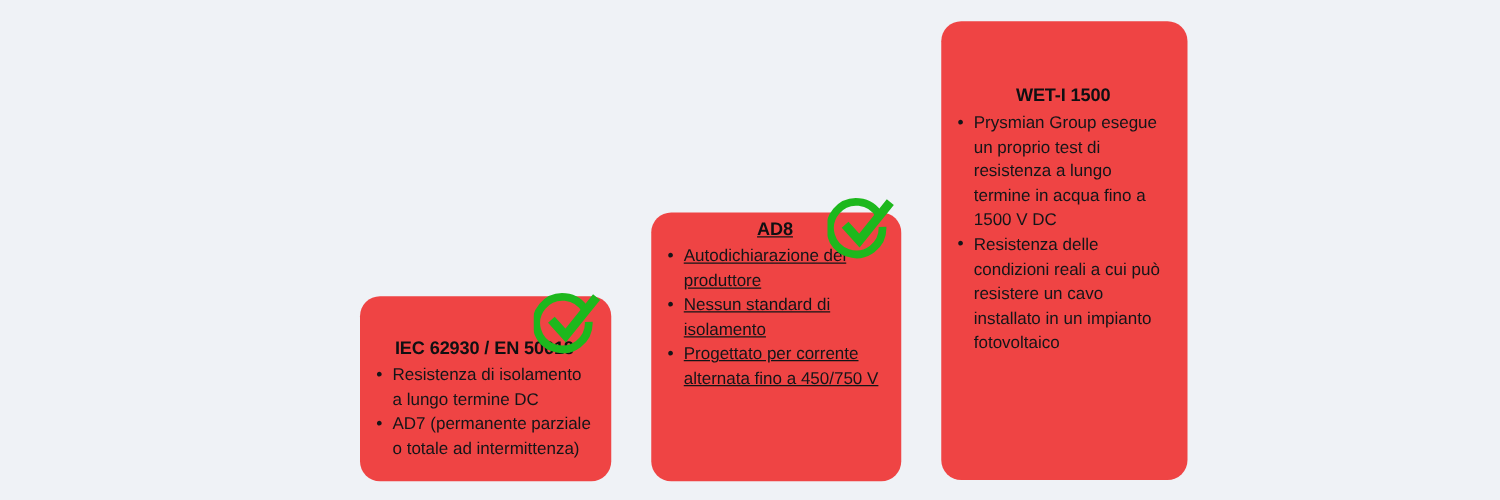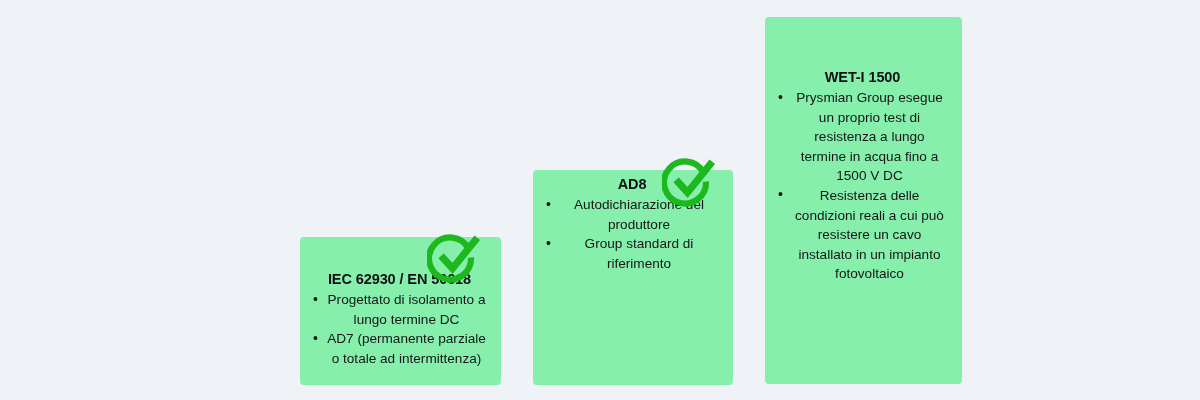--- a/index.html
+++ b/index.html
@@ -16,25 +16,24 @@
 
   #stage {
     position: relative;
     width: 1200px;
     height: 400px;
     background: #eff2f6;
   }
 
   .card {
     position: absolute;
-    background: #86efac;
-    border-radius: 4px;
+    background: #ef4444;
+    border-radius: 16px;
     box-sizing: border-box;
     color: #131416;
-    margin-left: 12px;
   }
 
   .card-inner {
     position: absolute;
     left: 0;
     right: 0;
     box-sizing: border-box;
     padding: 0 14px 0 12px;
   }
 
@@ -45,21 +44,20 @@
     color: #0f1012;
     letter-spacing: -0.1px;
     line-height: 18px;
     margin: 0 0 2px 0;
   }
 
   .bullets {
     list-style: none;
     margin: 0;
     padding: 0;
-    text-align: center;
   }
 
   .bullets li {
     position: relative;
     padding-left: 14px;
     font-size: 13.6px;
     line-height: 19.6px;
     color: #141518;
     margin: 0;
   }
@@ -82,21 +80,21 @@
     height: 148px;
   }
   #card-1 .card-inner { top: 33px; }
 
   #card-2 {
     left: 521px;
     top: 170px;
     width: 200px;
     height: 215px;
   }
-  #card-2 .card-inner { top: 5px; }
+  #card-2 .card-inner { top: 5px; text-decoration: underline; }
 
   #card-3 {
     left: 753px;
     top: 17px;
     width: 197px;
     height: 367px;
   }
   #card-3 .card-inner { top: 51px; }
 
   
@@ -111,32 +109,33 @@
 </style>
 </head>
 <body>
 
 <div id="stage">
 
   <div class="card" id="card-1">
     <div class="card-inner">
       <div class="card-title">IEC 62930 / EN 50618</div>
       <ul class="bullets">
-        <li>Progettato di isolamento a lungo termine DC</li>
+        <li>Resistenza di isolamento a lungo termine DC</li>
         <li>AD7 (permanente parziale o totale ad intermittenza)</li>
       </ul>
     </div>
   </div>
 
   <div class="card" id="card-2">
     <div class="card-inner">
       <div class="card-title">AD8</div>
       <ul class="bullets">
         <li>Autodichiarazione del produttore</li>
-        <li>Group standard di riferimento</li>
+        <li>Nessun standard di isolamento</li>
+        <li>Progettato per corrente alternata fino a 450/750 V</li>
       </ul>
     </div>
   </div>
 
   <div class="card" id="card-3">
 
     <div class="card-inner">
       <div class="card-title">WET-I 1500</div>
       <ul class="bullets">
         <li>Prysmian Group esegue un proprio test di resistenza a lungo termine in acqua fino a 1500 V DC</li>

